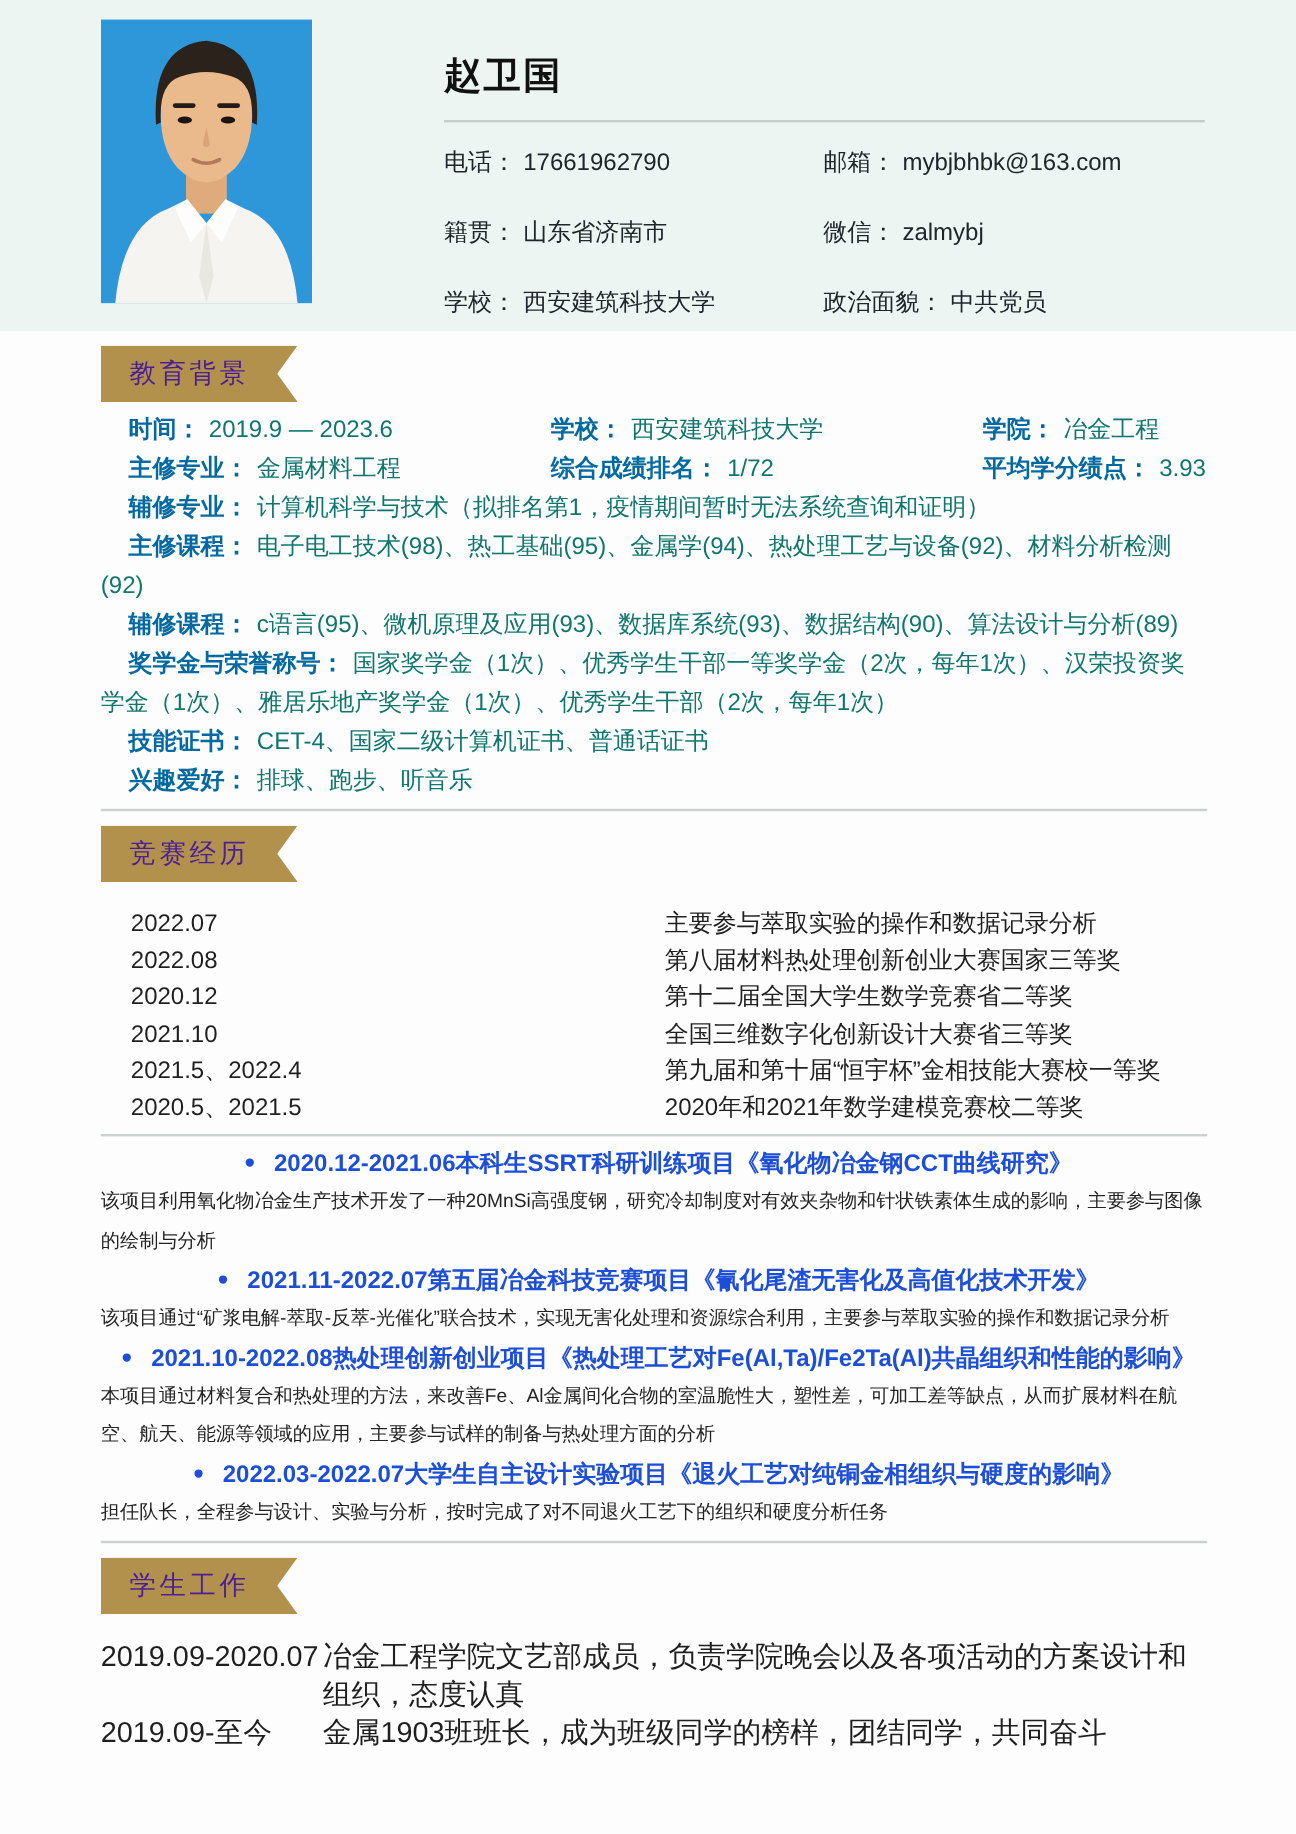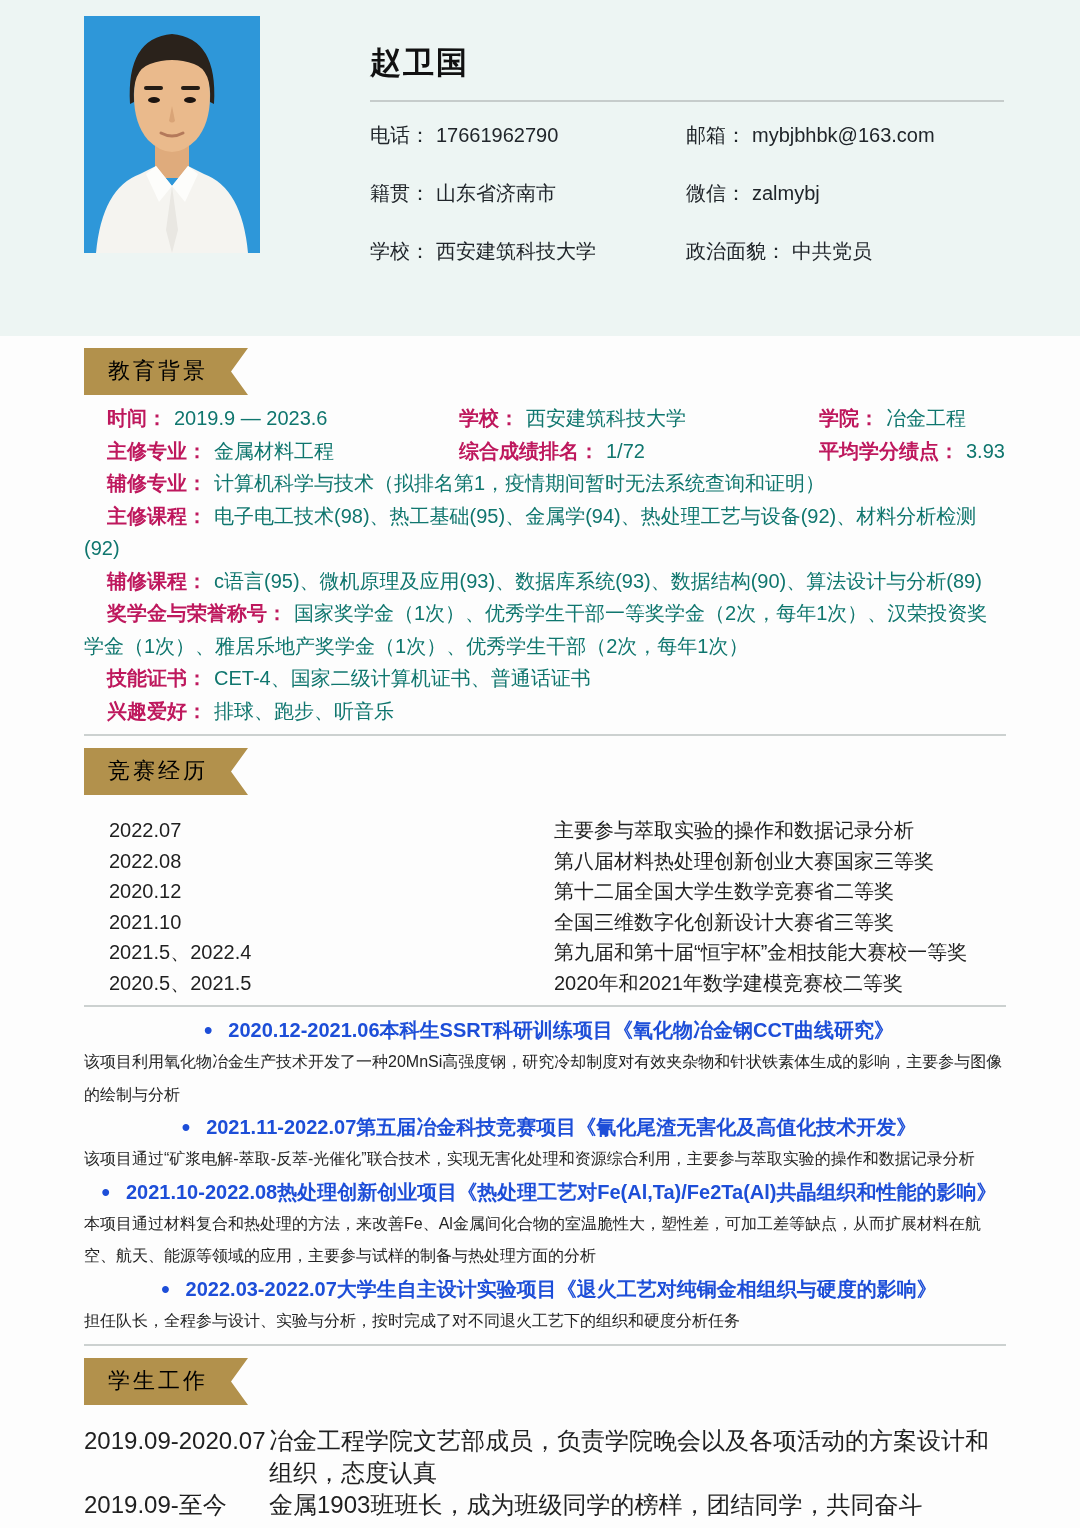--- a/index.html
+++ b/index.html
@@ -12,21 +12,21 @@
     height: 1528px;
     margin: 0 auto;
     background: #fdfdfd;
     overflow: hidden;
   }
 
   
   .header-band {
     position: relative;
     width: 1080px;
-    height: 336px;
+    height: 276px;
     background: #edf5f3;
   }
   .photo {
     position: absolute;
     left: 84px; top: 16px;
     width: 176px; height: 237px;
     overflow: hidden;
   }
   .photo svg { display: block; }
   .header-right {
@@ -55,21 +55,21 @@
   }
   .contact-item { white-space: nowrap; }
   .c-label { font-weight: 500; margin-right: 6px; }
 
   
   main { padding: 0 74px 0 84px; }
 
   .ribbon {
     display: inline-block;
     background: #b2914c;
-    color: #000000;
+    color: #4c1d95;
     font-size: 22px;
     letter-spacing: 3px;
     padding: 8px 40px 9px 24px;
     clip-path: polygon(0 0, 100% 0, calc(100% - 17px) 50%, 100% 100%, 0 100%);
   }
   .ribbon-edu   { margin: 12px 0 7px 0; }
   .ribbon-other { margin: 5px 0 20px 0; }
 
   .divider {
     border: none;
@@ -85,21 +85,21 @@
     font-size: 20px;
     line-height: 32.5px;
     padding-left: 23px;
   }
   .edu-line {
     margin: 0;
     font-size: 20px;
     line-height: 32.5px;
     text-indent: 23px;
   }
-  .lbl { font-weight: 700; color: #be185d; margin-right: 7px; }
+  .lbl { font-weight: 700; color: #0369a1; margin-right: 7px; }
   .val { color: #0f766e; }
 
   
   .comp-row {
     display: flex;
     font-size: 20px;
     line-height: 30.5px;
     padding-left: 25px;
   }
   .comp-date { flex: 0 0 445px; }

